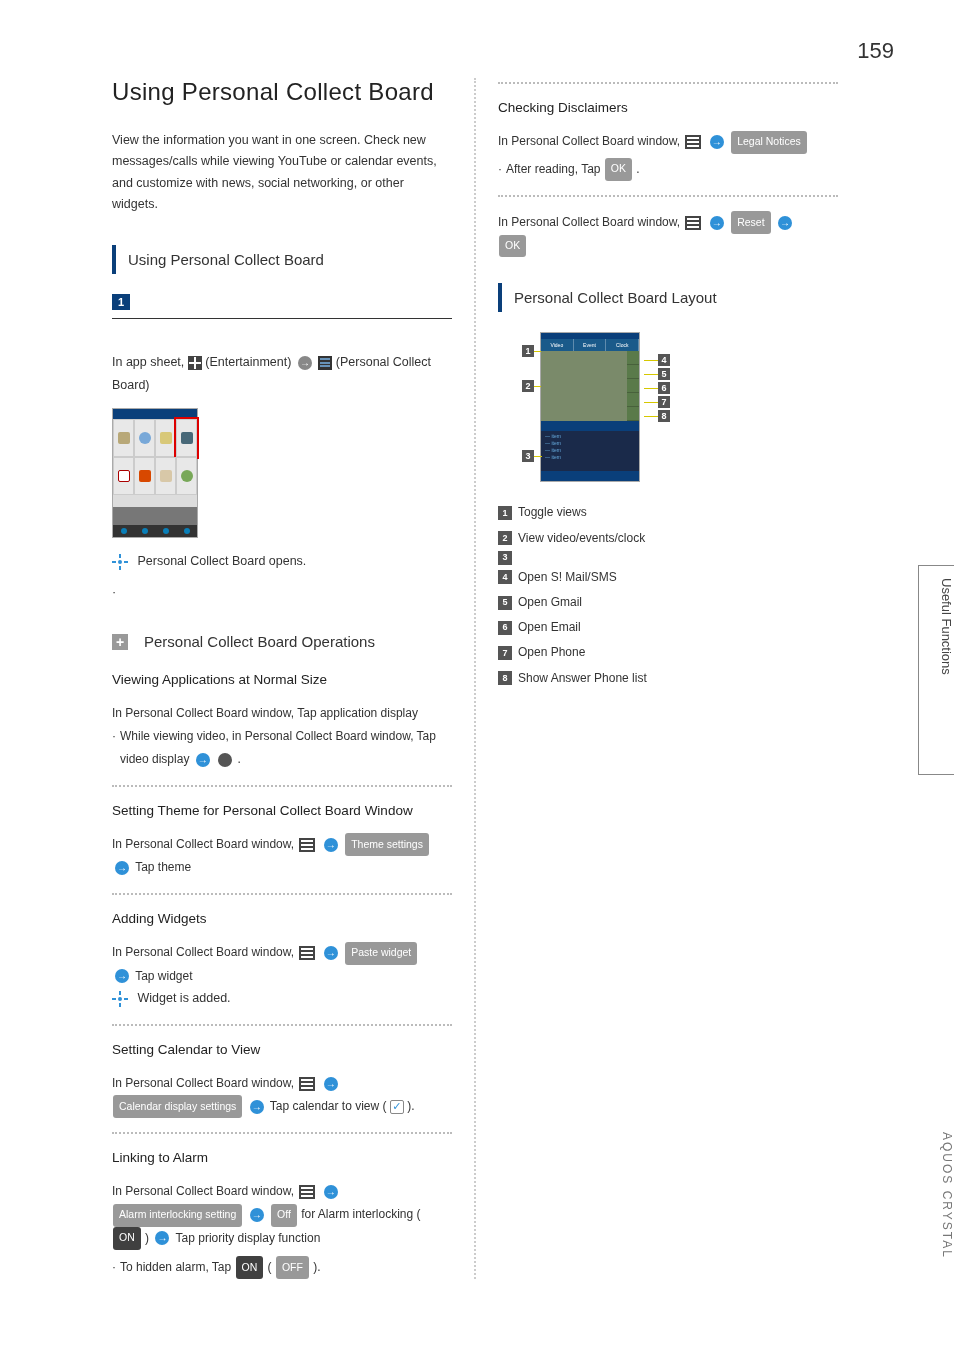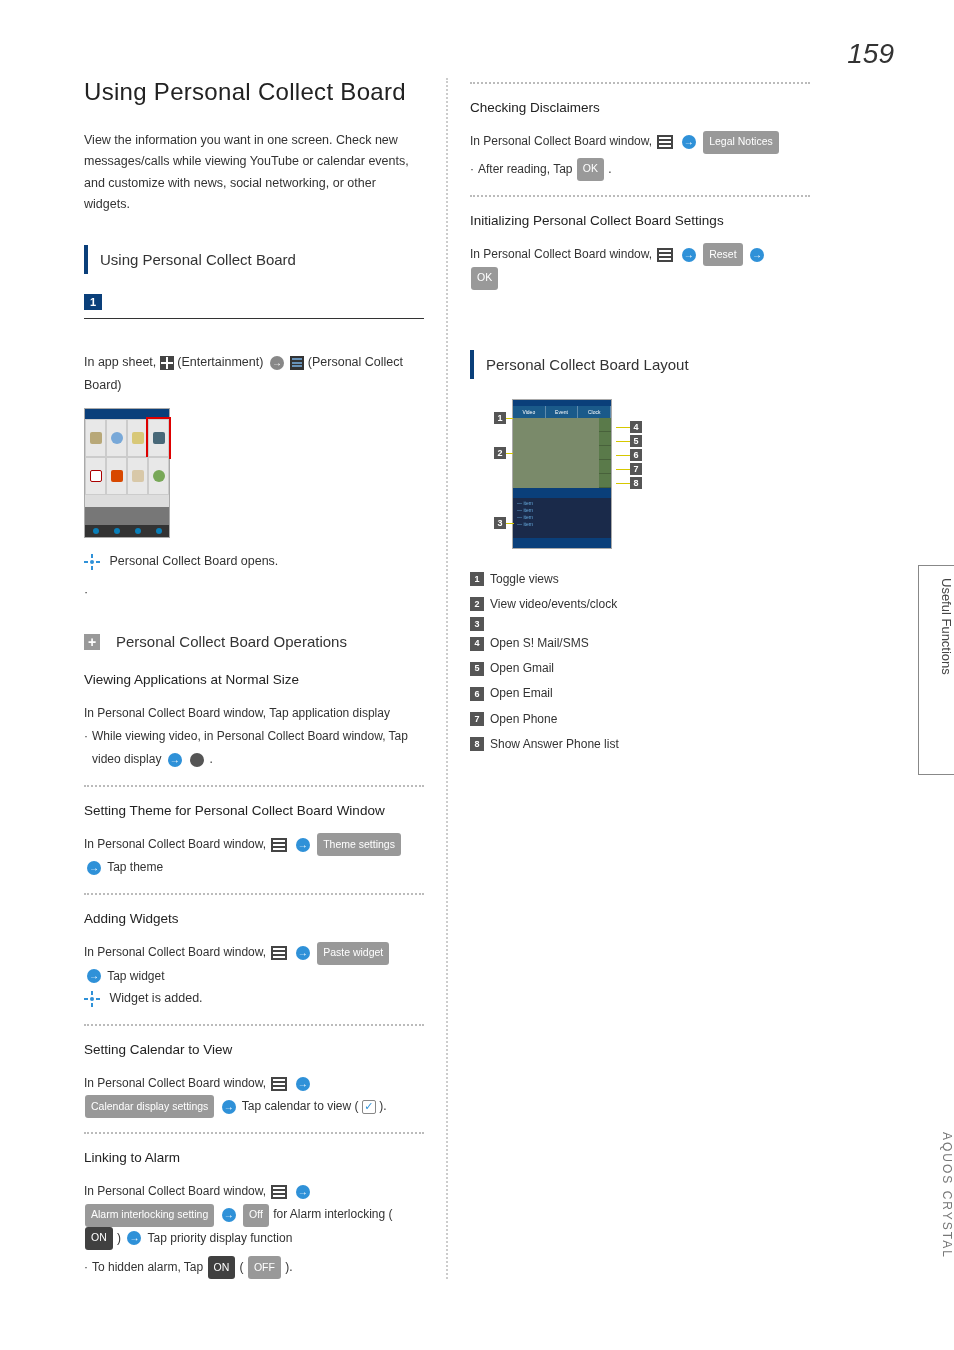--- a/index.html
+++ b/index.html
@@ -10,27 +10,26 @@
     background: #fff;
     color: #333;
     width: 954px;
     font-size: 13px;
     position: relative;
   }
   .page-num {
     position: absolute;
     top: 38px;
     right: 60px;
-    font-size: 28px;
+    font-size: 22px;
     color: #333;
-    font-style: italic;
   }
   .container {
     display: flex;
-    padding: 78px 30px 40px 84px;
+    padding: 78px 30px 40px 112px;
     gap: 0;
     position: relative;
   }
   .divider-col {
     border-left: 2px dotted #ccc;
     margin: 0 22px;
     min-height: 1200px;
   }
   .col {
     width: 340px;
@@ -579,36 +578,35 @@
             <span>After reading, Tap </span>
             <span class="pill-btn">OK</span>
             <span> .</span>
           </span>
         </div>
       </div>
     </div>
     <div class="dotted-sep"></div>
 
     <div>
-      <div class="op-title">Initializing Personal Collect Board Settings</div>
       <div class="op-body">
         <span>In Personal Collect Board window, </span>
         <span class="inline-icon">
             <span class="bar"></span>
             <span class="bar"></span>
             <span class="bar"></span>
           </span>
         <span class="arrow-icon"></span>
         <span class="pill-btn">Reset</span>
         <span class="arrow-icon"></span><br>
         <span class="pill-btn">OK</span>
       </div>
     </div>
 
-    <div class="section-hdr" style="margin-top:60px">Personal Collect Board Layout</div>
+    <div class="section-hdr" style="margin-top:26px">Personal Collect Board Layout</div>
 
     <div class="layout-diagram">
 
       <div class="ld-label-l" style="top:13px">1</div>
         <div class="ld-line-l" style="top:19px"></div>
       <div class="ld-label-l" style="top:48px">2</div>
         <div class="ld-line-l" style="top:54px"></div>
       <div class="ld-label-l" style="top:118px">3</div>
         <div class="ld-line-l" style="top:124px"></div>
 

